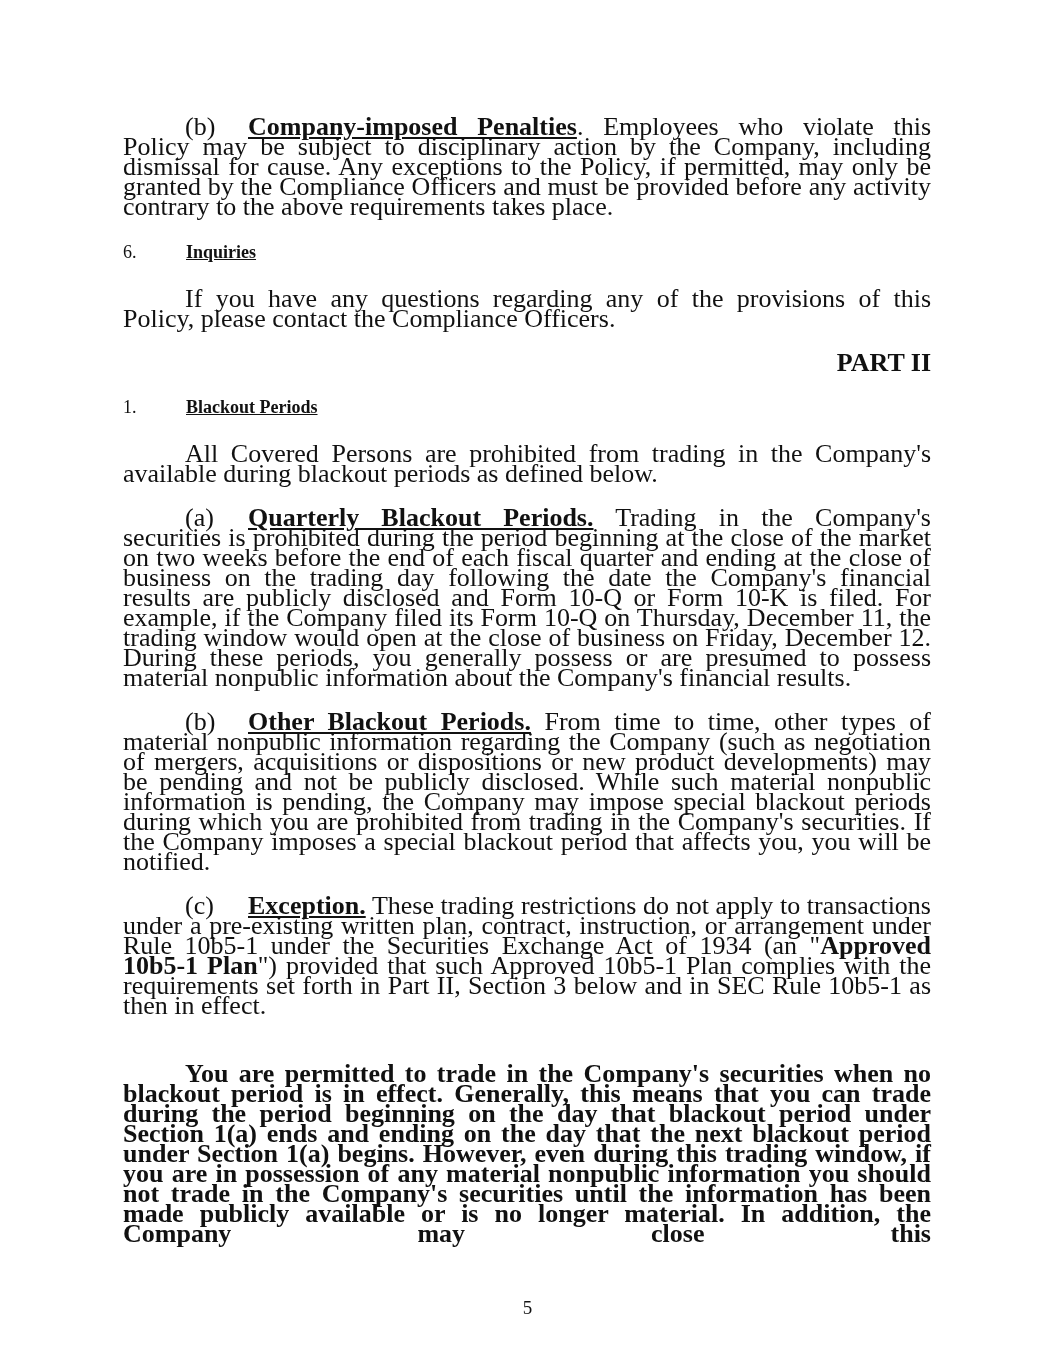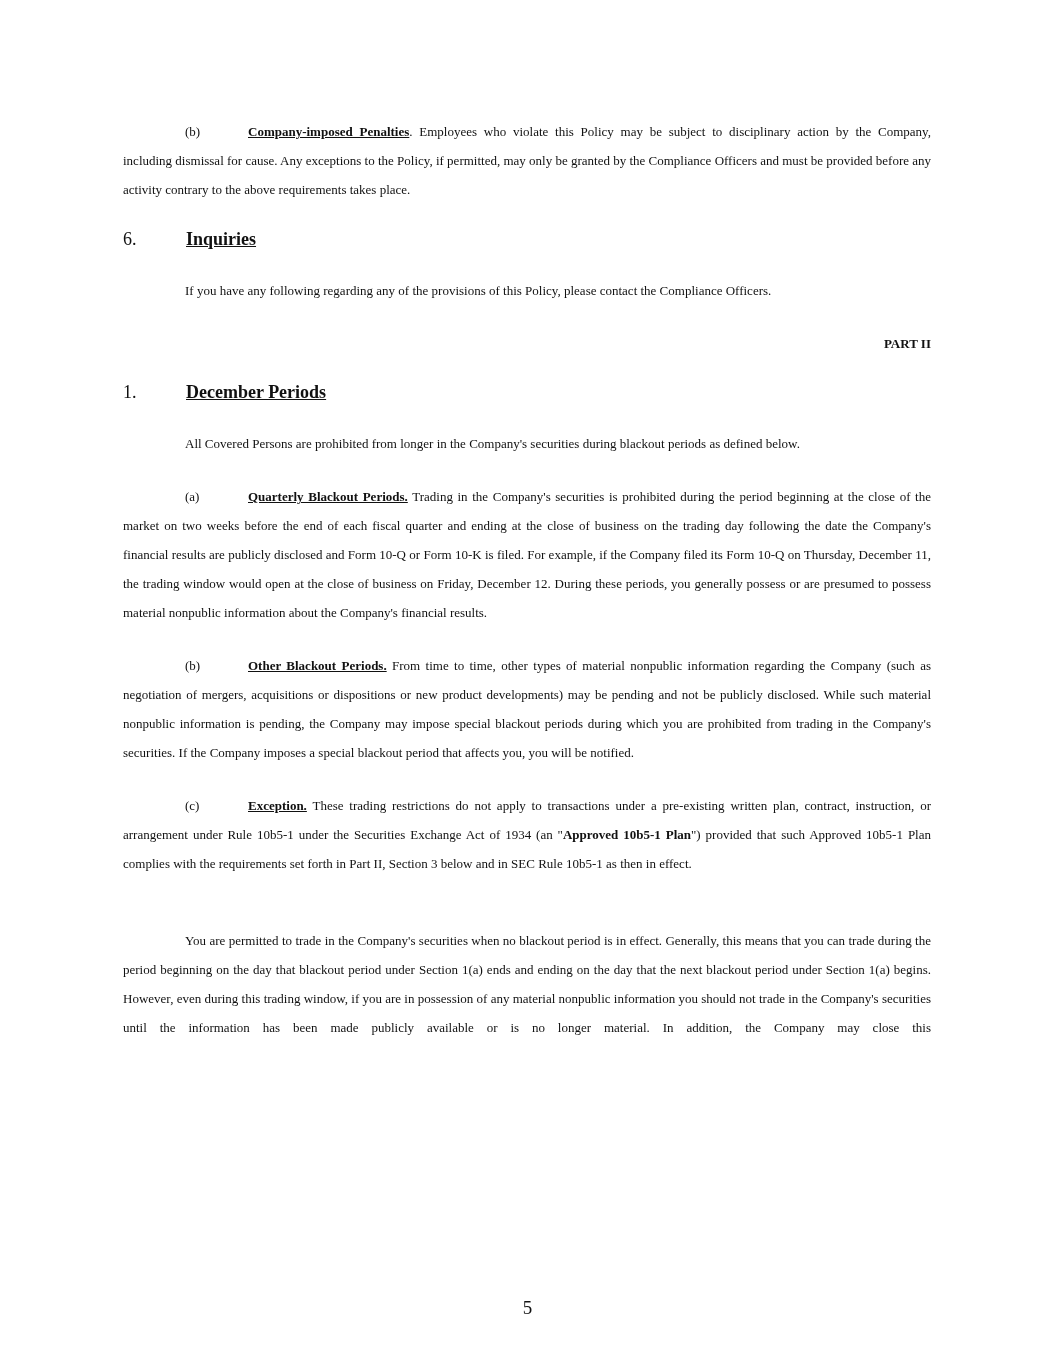--- a/index.html
+++ b/index.html
@@ -1,58 +1,58 @@
 <!DOCTYPE html>
 <html><head>
   <meta charset="utf-8">
   <style>
     html, body { margin: 0; padding: 0; background: #ffffff; }
     body { width: 1055px; height: 1365px; position: relative; overflow: hidden;
       font-family: "Liberation Serif", "DejaVu Serif", serif; color: #111; }
     .page { position: absolute; left: 123px; top: 117px; width: 808px; }
-    p { margin: 0; font-size: 13px; line-height: 29px; text-align: justify; }
+    p { margin: 0; font-size: 26px; line-height: 20px; text-align: justify; }
     .indent { text-indent: 62px; }
     .sub-indent { text-indent: 62px; }
     .label { display: inline-block; width: 63px; text-indent: 0; }
     .num { display: inline-block; width: 63px; }
     .u { font-weight: bold; text-decoration: underline; }
     .b { font-weight: bold; margin-top: 24px; }
     .gap { height: 23.9px; }
     .center { text-align: right; font-weight: bold; }
     .heading { font-size: 18px; line-height: 23.9px; }
     .page-number { position: absolute; top: 1297px; left: 0; width: 1055px; text-align: center;
       font-size: 19px; }
-    .lastline-just { text-align-last: justify; }
+    .lastline-just { text-align-last: justify; font-weight: bold; }
   </style>
 </head>
 <body>
 
 <div class="page">
 
   <p class="sub-indent"><span class="label">(b)</span><span class="u">Company-imposed Penalties</span><span>.</span><span>  Employees who violate this Policy may be subject to disciplinary action by the Company, including dismissal for cause. Any exceptions to the Policy, if permitted, may only be granted by the Compliance Officers and must be provided before any activity contrary to the above requirements takes place.</span></p>
 
   <div class="gap"></div>
 
   <p class="heading"><span class="num">6.</span><span class="u">Inquiries</span></p>
 
   <div class="gap"></div>
 
-  <p class="indent">If you have any following regarding any of the provisions of this Policy, please contact the Compliance Officers.</p>
+  <p class="indent">If you have any questions regarding any of the provisions of this Policy, please contact the Compliance Officers.</p>
 
   <div class="gap"></div>
 
   <p class="center">PART II</p>
 
   <div class="gap"></div>
 
-  <p class="heading"><span class="num">1.</span><span class="u">December Periods</span></p>
+  <p class="heading"><span class="num">1.</span><span class="u">Blackout Periods</span></p>
 
   <div class="gap"></div>
 
-  <p class="indent">All Covered Persons are prohibited from longer in the Company's securities during blackout periods as defined below.</p>
+  <p class="indent">All Covered Persons are prohibited from trading in the Company's available during blackout periods as defined below.</p>
 
   <div class="gap"></div>
 
   <p class="sub-indent"><span class="label">(a)</span><span class="u">Quarterly Blackout Periods.</span><span> Trading in the Company's securities is prohibited during the period beginning at the close of the market on two weeks before the end of each fiscal quarter and ending at the close of business on the trading day following the date the Company's financial results are publicly disclosed and Form 10-Q or Form 10-K is filed.  For example, if the Company filed its Form 10-Q on Thursday, December 11, the trading window would open at the close of business on Friday, December 12.  During these periods, you generally possess or are presumed to possess material nonpublic information about the Company's financial results.</span></p>
 
   <div class="gap"></div>
 
   <p class="sub-indent"><span class="label">(b)</span><span class="u">Other Blackout Periods.</span><span> From time to time, other types of material nonpublic information regarding the Company (such as negotiation of mergers, acquisitions or dispositions or new product developments) may be pending and not be publicly disclosed. While such material nonpublic information is pending, the Company may impose special blackout periods during which you are prohibited from trading in the Company's securities. If the Company imposes a special blackout period that affects you, you will be notified.</span></p>
 
   <div class="gap"></div>

